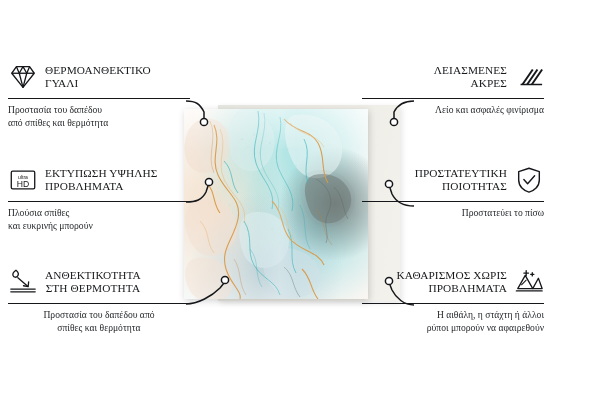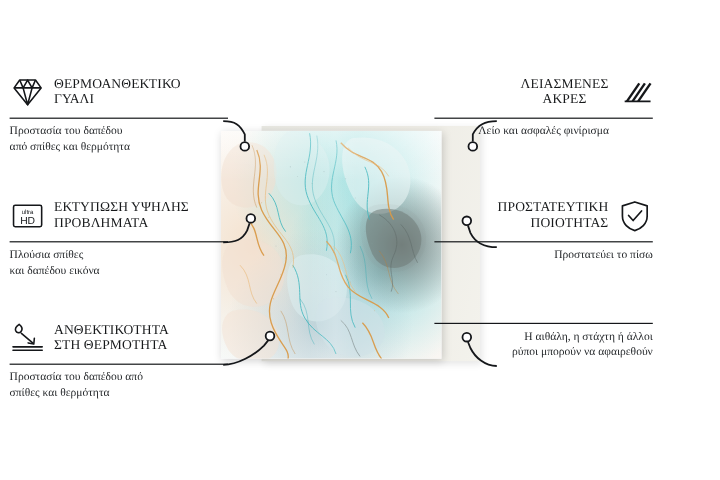--- a/index.html
+++ b/index.html
@@ -51,22 +51,22 @@
   }
   .rule{height:1.4px;background:#15171a;margin:4px 0 5px 0;}
   .desc{
     font-size:9.6px;line-height:12.2px;color:#25282b;
     font-family:"Liberation Serif", serif;
   }
 
   
   #c-l1{top:60px;}
   #c-l2{top:163px;}
-  #c-l3{top:265px;}
-  #c-r1{top:60px;text-align:center;}
+  #c-l3{top:265px;text-align:center;}
+  #c-r1{top:60px;}
   #c-r2{top:163px;}
   #c-r3{top:265px;}
 
   .connectors{position:absolute;left:0;top:0;width:600px;height:400px;pointer-events:none;}
 </style>
 </head>
 <body>
 
 <div id="stage">
 
@@ -246,21 +246,21 @@
         <text x="16" y="23" text-anchor="middle" font-family="Liberation Sans, sans-serif" font-size="9.2" fill="#15171a">HD</text>
       </svg>
       <div class="title">
         <div>ΕΚΤΥΠΩΣΗ ΥΨΗΛΗΣ</div>
         <div>ΠΡΟΒΛΗΜΑΤΑ</div>
       </div>
     </div>
     <div class="rule"></div>
     <div class="desc">
       <div>Πλούσια σπίθες</div>
-      <div>και δαπέδου εικόνα</div>
+      <div>και ευκρινής μπορούν</div>
     </div>
   </div>
 
   <div class="callout left" id="c-l3">
     <div class="head">
       <svg class="ico" viewBox="0 0 32 32">
         <g fill="none" stroke="#15171a" stroke-width="1.4" stroke-linecap="round" stroke-linejoin="round">
           <path d="M8.5,3.5 C11,5.5 11.6,8 10.2,9.8 C8.9,11.5 6.2,11.2 5.4,9.2 C4.7,7.4 6,5.2 8.5,3.5 Z"></path>
           <path d="M10.5,11.5 L21,20.5"></path>
           <path d="M16.5,20 L21.5,21 L22,16"></path>
@@ -313,20 +313,38 @@
         <div>ΠΟΙΟΤΗΤΑΣ</div>
       </div>
     </div>
     <div class="rule"></div>
     <div class="desc">
       <div>Προστατεύει το πίσω</div>
     </div>
   </div>
 
   <div class="callout right" id="c-r3">
+    <div class="head">
+      <svg class="ico" viewBox="0 0 32 32">
+        <g fill="none" stroke="#15171a" stroke-width="1.4" stroke-linejoin="round" stroke-linecap="round">
+          <path d="M4,23 L12,9 L20,23 Z"></path>
+          <path d="M20,23 L26,12 L30,23 Z"></path>
+          <path d="M2.5,25.5 L30,25.5"></path>
+          <path d="M13,4 L13,9"></path>
+          <path d="M10.5,6.5 L15.5,6.5"></path>
+          <path d="M19.5,6 L19.5,9.5"></path>
+          <path d="M17.8,7.8 L21.2,7.8"></path>
+        </g>
+        <path d="M8,19 L13,14" stroke="#15171a" stroke-width="1.1" stroke-linecap="round"></path>
+      </svg>
+      <div class="title">
+        <div>ΚΑΘΑΡΙΣΜΟΣ ΧΩΡΙΣ</div>
+        <div>ΠΡΟΒΛΗΜΑΤΑ</div>
+      </div>
+    </div>
     <div class="rule"></div>
     <div class="desc">
       <div>Η αιθάλη, η στάχτη ή άλλοι</div>
       <div>ρύποι μπορούν να αφαιρεθούν</div>
     </div>
   </div>
 
 </div>
 
 </body></html>

